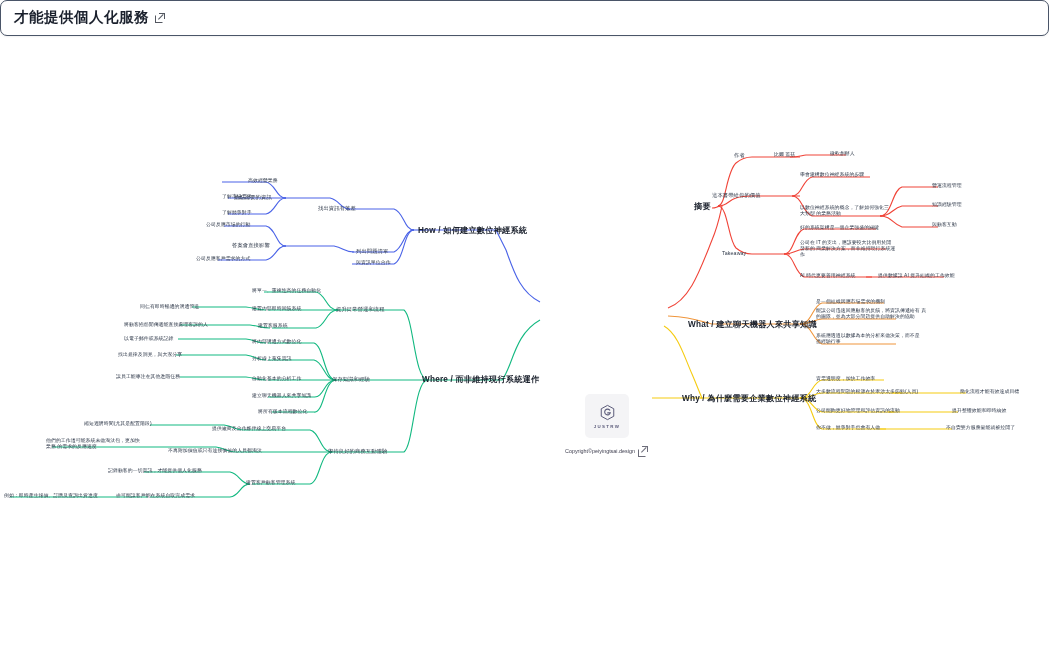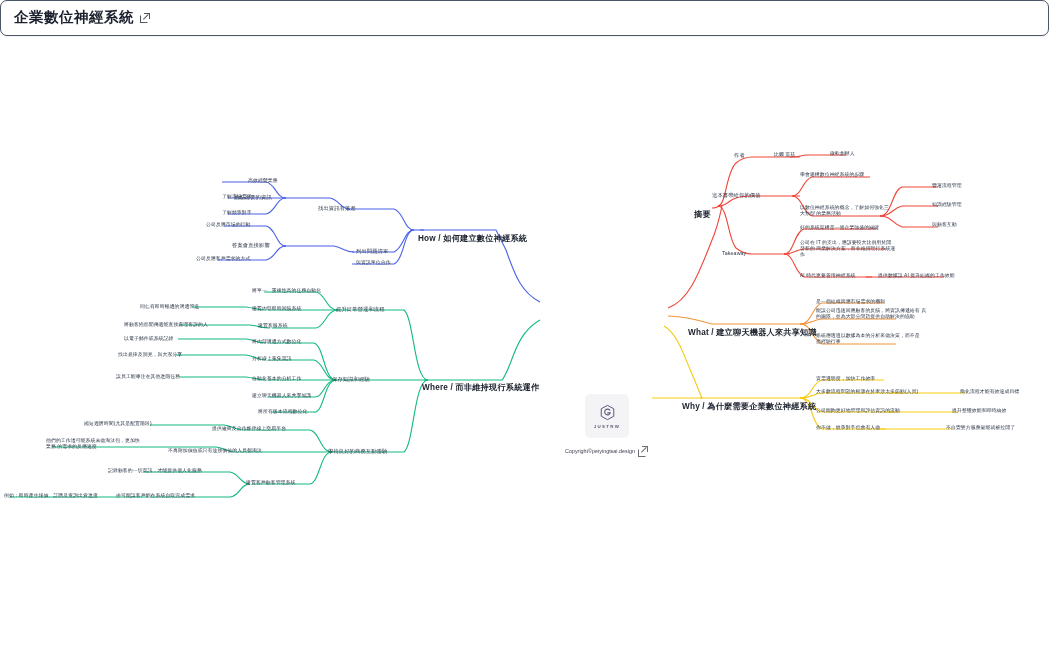--- a/index.html
+++ b/index.html
@@ -24,21 +24,21 @@
     box-shadow:0 1px 2px rgba(0,0,0,.06);
   }
   .ext{display:inline-block;width:10px;height:10px;position:relative;opacity:.75;}
   .ext i{position:absolute;display:block;border:1.2px solid currentColor;}
   .ext i.b{left:0;top:2.5px;width:6px;height:6px;border-top-color:transparent;border-right-color:transparent;}
   .ext i.a{right:0;top:0;width:5px;height:5px;border-left:none;border-bottom:none;}
   .ext i.c{width:7px;height:0;border:none;border-top:1.2px solid currentColor;
            transform:rotate(-45deg);transform-origin:left top;left:3px;top:6px;}
 
   
-  .lvl1{font-size:8.2px;font-weight:bold;color:#1a202c;letter-spacing:.2px;margin-top:8px;}
+  .lvl1{font-size:8.2px;font-weight:bold;color:#1a202c;letter-spacing:.2px;}
   
   .lvl2{font-size:5.3px;color:#2d3748;letter-spacing:.1px;}
   
   .lvl3{font-size:4.9px;color:#2d3748;letter-spacing:.05px;}
 
   
   #logo-card{position:absolute;left:585px;top:394px;width:44px;height:44px;
     background:#f4f4f6;border-radius:5px;display:flex;flex-direction:column;
     align-items:center;justify-content:center;gap:3px;}
   #logo-mark{width:15px;height:17px;color:#5b5b7a;}
@@ -144,21 +144,21 @@
       <path d="M332 452 C 320 452 320 482 310 484 L 252 484"></path>
       <path d="M244 430 C 234 430 234 426 224 425 L 150 425"></path>
       <path d="M236 452 C 226 452 226 448 216 447 L 52 447"></path>
       <path d="M250 484 C 240 484 240 474 230 472 L 144 472"></path>
       <path d="M250 484 C 240 484 240 496 230 497 L 150 497"></path>
       <path d="M148 497 C 138 497 138 497 128 497 L 10 497"></path>
     </g>
   </svg>
 
   <div id="root-node">
-    <span>企業數位神經系統</span>
+    <span>才能提供個人化服務</span>
     <span class="ext">
         <i class="b"></i>
         <i class="a"></i>
         <i class="c"></i>
       </span>
   </div>
 
   <div class="node lvl1" style="left:694px;top:202px;">摘要</div>
 
   <div class="node lvl2" style="left:734px;top:152px;">作者</div>

